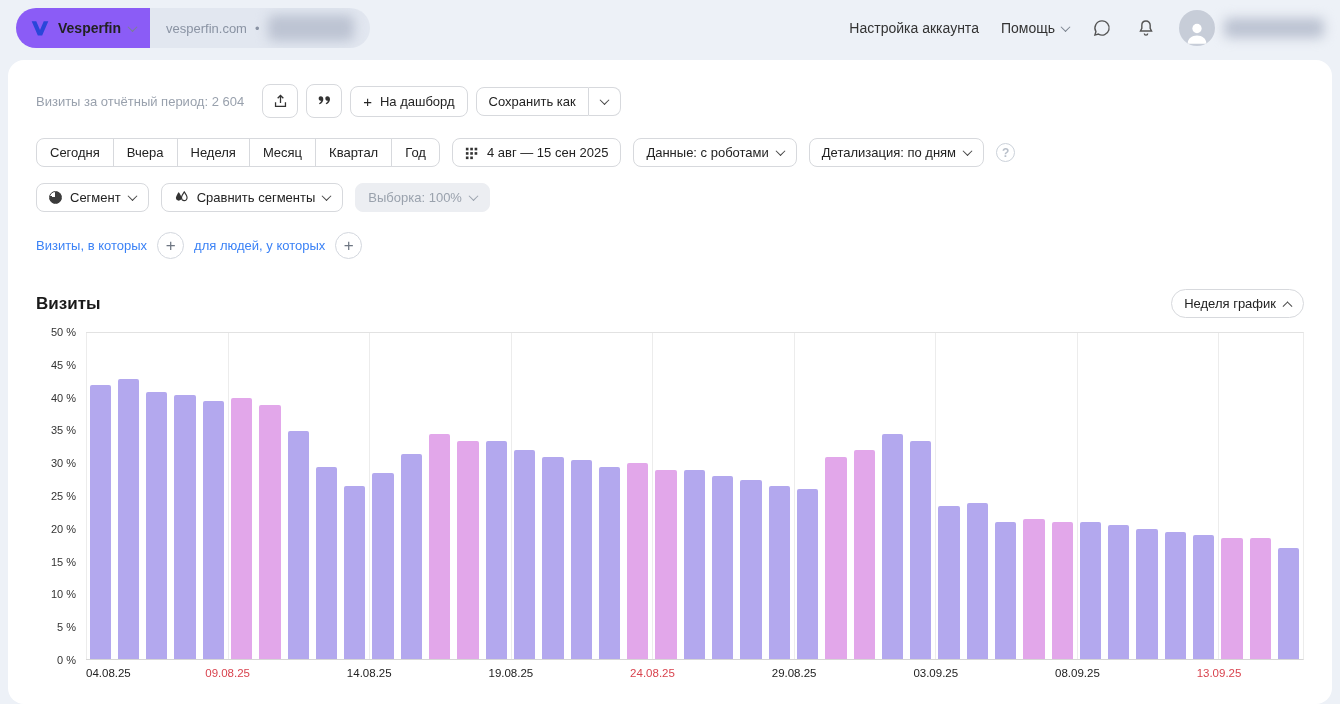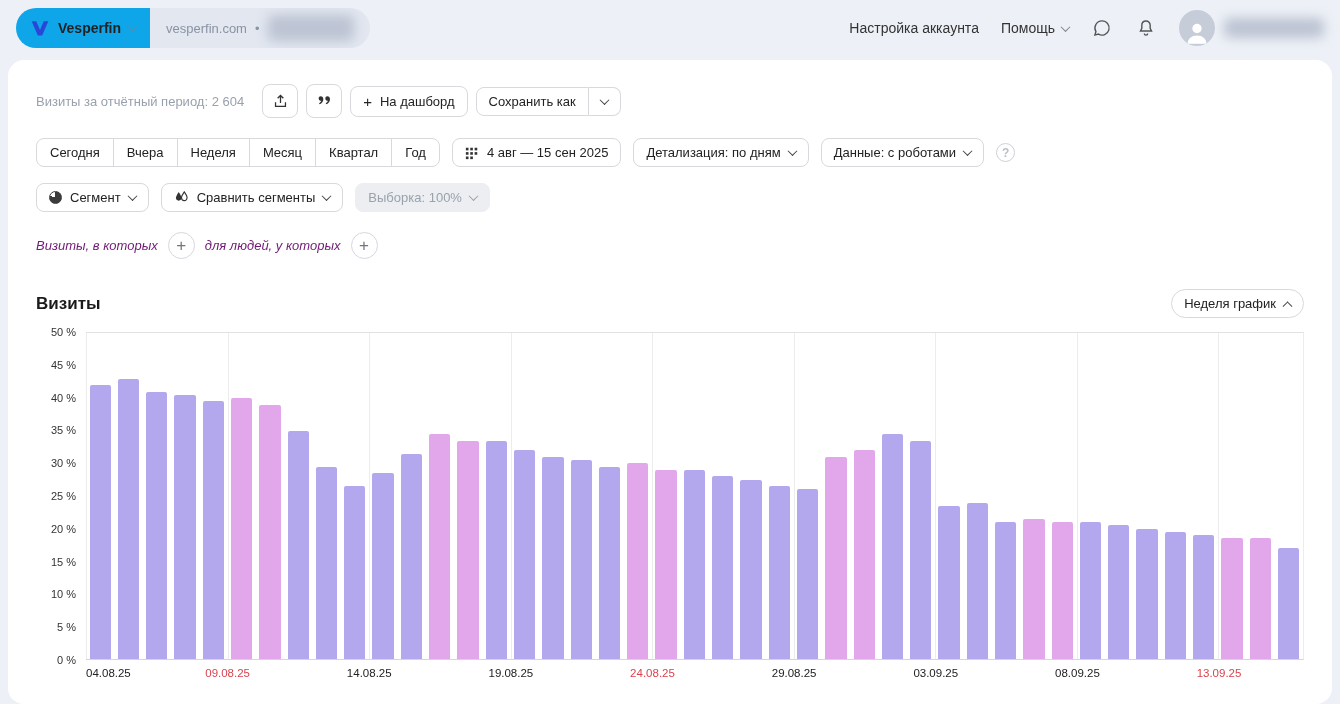--- a/index.html
+++ b/index.html
@@ -6,21 +6,21 @@
   html,body { width:1340px; height:704px; overflow:hidden; }
   body {
     background:#edf1f7;
     font-family:"Liberation Sans","DejaVu Sans",sans-serif;
     color:#1f1f1f;
     font-size:13px;
   }
   
   .topbar { height:56px; display:flex; align-items:center; justify-content:space-between; padding:0 16px; }
   .brand-pill { display:flex; align-items:stretch; border-radius:22px; overflow:hidden; height:40px; }
-  .brand-left { background:#0ea5e9; display:flex; align-items:center; gap:8px; padding:0 14px; font-size:14px; font-weight:bold; color:#222; }
+  .brand-left { background:#8b5cf6; display:flex; align-items:center; gap:8px; padding:0 14px; font-size:14px; font-weight:bold; color:#222; }
   .brand-right { background:#e2e7f0; display:flex; align-items:center; gap:8px; padding:0 16px; font-size:13px; color:#8a93a3; }
   .vlogo { width:20px; height:20px; display:inline-flex; }
   .chev { width:7px; height:7px; border-right:1.6px solid #7a828e; border-bottom:1.6px solid #7a828e; transform:rotate(45deg) translate(-1px,-1px); display:inline-block; }
   .chev.dark { border-color:#444; }
   .chev.up { transform:rotate(225deg) translate(-2px,-2px); }
   .redacted { background:#bcc3d2; filter:blur(6px); border-radius:5px; }
   .topbar-right { display:flex; align-items:center; gap:22px; font-size:14px; color:#333; }
   .toplink { display:flex; align-items:center; gap:7px; cursor:pointer; }
   .icon-ghost { width:22px; height:22px; display:inline-flex; align-items:center; justify-content:center; }
   .avatar-wrap { display:flex; align-items:center; gap:9px; }
@@ -45,21 +45,21 @@
   
   .row { display:flex; align-items:center; gap:12px; margin-top:16px; }
   .segmented { display:inline-flex; }
   .seg-btn { border:1px solid #d7d9dd; background:#fff; padding:6px 13px; font-size:13px; margin-left:-1px; cursor:pointer; color:#222; }
   .seg-btn:first-child { border-radius:8px 0 0 8px; margin-left:0; }
   .seg-btn:last-child { border-radius:0 8px 8px 0; }
   .q-ghost { width:19px; height:19px; border-radius:50%; border:1.5px solid #ccd2da; color:#b8bfc9; font-size:12px; font-weight:bold; display:inline-flex; align-items:center; justify-content:center; }
   .btn.disabled { background:#eceef2; border-color:#eceef2; color:#9aa2ad; cursor:default; }
   .btn.disabled .chev { border-color:#9aa2ad; }
   .pie-icon { width:13px; height:13px; border-radius:50%; background:conic-gradient(#3b3b3b 0 285deg, #fff 285deg 360deg); border:1px solid #3b3b3b; }
-  .muted { color:#701a75; font-size:13px;font-style:italic; }
+  .muted { color:#3b82f6; font-size:13px; }
   .plus-circle { width:27px; height:27px; border-radius:50%; border:1px solid #d3d7de; background:#fff; color:#6e7682; font-size:17px; line-height:1; display:inline-flex; align-items:center; justify-content:center; cursor:pointer; }
 
   
   .section-row { display:flex; align-items:center; justify-content:space-between; margin-top:30px; }
   h2 { font-size:17px; font-weight:bold; color:#1a1a1a; }
   .pill-btn { border-radius:18px; }
 
   .chart { display:flex; margin-top:14px; }
   .yaxis { position:relative; width:50px; height:328px; font-size:11px; color:#333; flex:none; }
   .ytick { position:absolute; right:10px; transform:translateY(50%); white-space:nowrap; }
@@ -172,25 +172,25 @@
             <rect x="1" y="7" width="3" height="3"></rect>
             <rect x="6" y="7" width="3" height="3"></rect>
             <rect x="11" y="7" width="3" height="3"></rect>
             <rect x="1" y="12" width="3" height="3"></rect>
             <rect x="6" y="12" width="3" height="3"></rect>
           </g>
         </svg>
       <span>4 авг — 15 сен 2025</span>
     </button>
     <button class="btn">
+      <span>Данные: с роботами</span>
+      <span class="chev dark"></span>
+    </button>
+    <button class="btn">
       <span>Детализация: по дням</span>
-      <span class="chev dark"></span>
-    </button>
-    <button class="btn">
-      <span>Данные: с роботами</span>
       <span class="chev dark"></span>
     </button>
     <span class="q-ghost">?</span>
   </div>
 
   <div class="row">
     <button class="btn">
       <span class="pie-icon"></span>
       <span>Сегмент</span>
       <span class="chev dark"></span>

